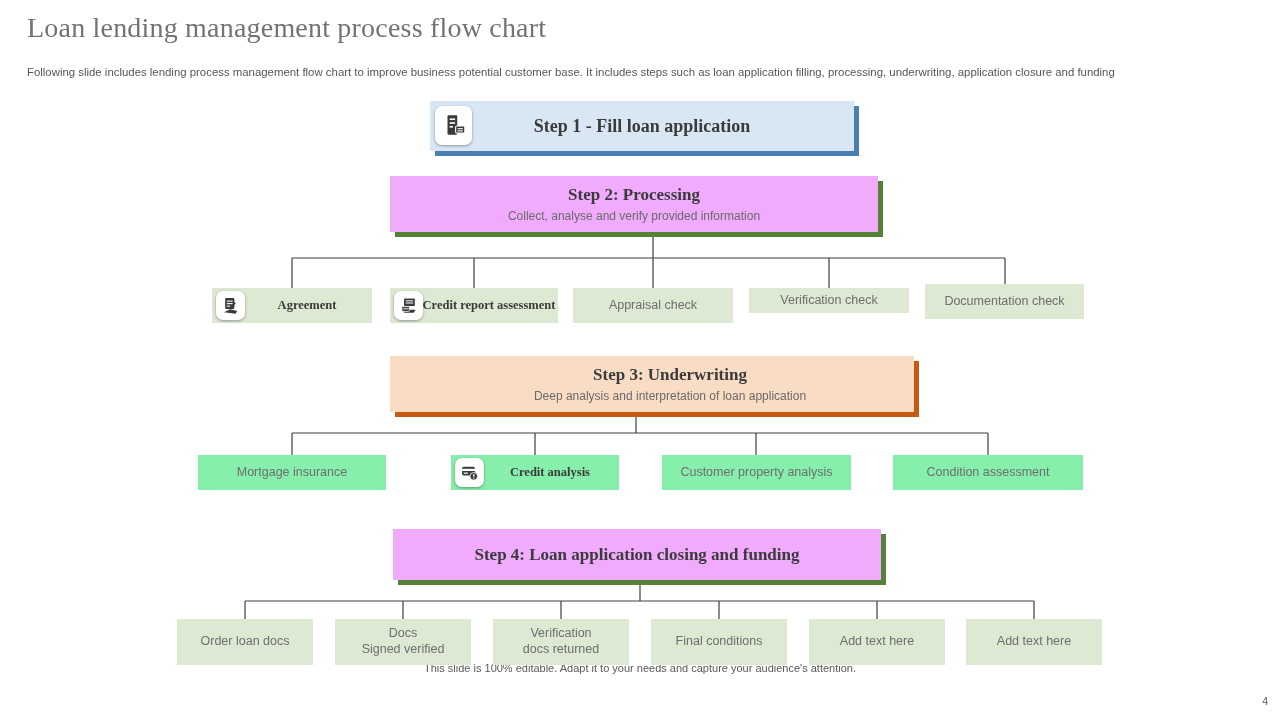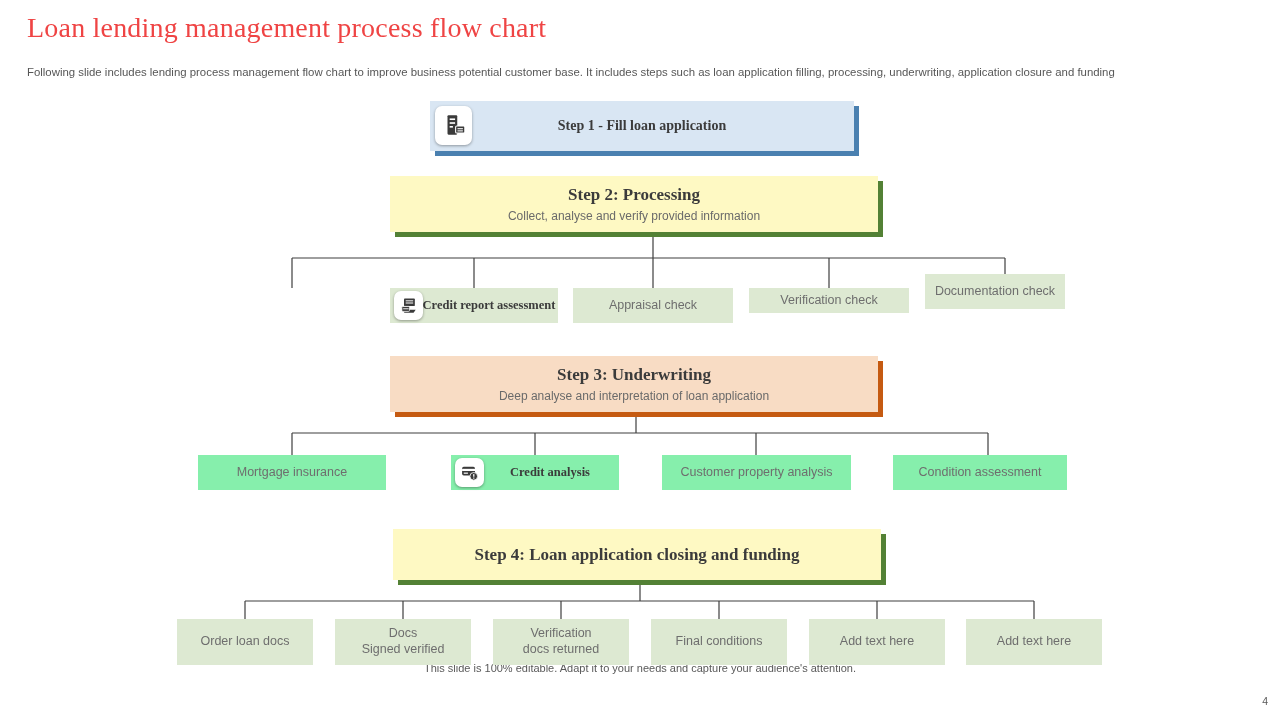--- a/index.html
+++ b/index.html
@@ -2,31 +2,31 @@
 <html><head>
 <meta charset="utf-8">
 <style>
   html,body{margin:0;padding:0;background:#fff;}
   #slide{position:relative;width:1280px;height:720px;background:#ffffff;overflow:hidden;
          font-family:"Liberation Sans",sans-serif;}
   .serif{font-family:"Liberation Serif","DejaVu Serif",serif;}
 
   #connectors{position:absolute;left:0;top:0;z-index:0;}
 
-  .slide-title{position:absolute;left:27px;top:12px;font-size:28px;color:#ef4444;
+  .slide-title{position:absolute;left:27px;top:12px;font-size:28px;color:#737373;
                font-family:"Liberation Serif","DejaVu Serif",serif;letter-spacing:.2px;}
   .slide-subtitle{position:absolute;left:27px;top:66px;width:1180px;font-size:11.4px;color:#565656;}
 
   .banner{position:absolute;display:flex;flex-direction:column;align-items:center;
           justify-content:center;z-index:2;text-align:center;}
   .banner .b-title{font-family:"Liberation Serif","DejaVu Serif",serif;font-weight:bold;
                    font-size:17px;color:#3b3b3b;line-height:1.15;}
   .banner .b-sub{font-size:12px;color:#6a6a6a;margin-top:4px;}
   .banner.blue{background:#d9e6f3;box-shadow:5px 5px 0 0 #4a80b0;}
-  .banner.green{background:#fef9c3;box-shadow:5px 5px 0 0 #538135;}
+  .banner.green{background:#f0abfc;box-shadow:5px 5px 0 0 #538135;}
   .banner.orange{background:#f8dcc4;box-shadow:5px 5px 0 0 #c55a11;}
 
   .icon-tile{position:absolute;background:#fff;border-radius:7px;
              box-shadow:0 1px 3px rgba(0,0,0,.35);display:flex;align-items:center;
              justify-content:center;z-index:3;}
   .tile-lg{width:37px;height:39px;left:5px;top:5px;}
   .tile-sm{width:29px;height:29px;left:4px;top:3px;}
 
   .child{position:absolute;display:flex;align-items:center;justify-content:center;
          z-index:2;text-align:center;font-size:12.5px;color:#6e6e6e;line-height:1.25;}
@@ -67,28 +67,45 @@
         </g>
         <g fill="#fff">
           <rect x="8" y="5" width="5" height="1.5"></rect>
           <rect x="8" y="8.5" width="5" height="1.5"></rect>
           <rect x="8" y="12" width="3" height="1.5"></rect>
           <rect x="15.2" y="14" width="5" height="1"></rect>
           <rect x="15.2" y="16" width="5" height="1"></rect>
         </g>
       </svg>
     </div>
-    <div class="b-title" style="font-size:14px;">Step 1 - Fill loan application</div>
+    <div class="b-title" style="font-size:18px;">Step 1 - Fill loan application</div>
   </div>
 
   <div class="banner green" style="left:390px;top:176px;width:488px;height:56px;">
     <div class="b-title">Step 2: Processing</div>
     <div class="b-sub">Collect, analyse and verify  provided  information</div>
   </div>
 
+  <div class="child g iconic" style="left:212px;top:288px;width:160px;height:35px;">
+    <div class="icon-tile tile-sm">
+      <svg width="20" height="20" viewBox="0 0 24 24">
+        <g fill="#3a3a3a">
+          <rect x="5" y="2.5" width="11" height="13" rx="1"></rect>
+          <path d="M3.5 19.5 L11 16 l8.5 2 -2 3.2 z"></path>
+          <rect x="13" y="7" width="2.2" height="9" transform="rotate(38 14 11.5)"></rect>
+        </g>
+        <g fill="#fff">
+          <rect x="7" y="5.5" width="7" height="1.3"></rect>
+          <rect x="7" y="8.5" width="7" height="1.3"></rect>
+          <rect x="7" y="11.5" width="4" height="1.3"></rect>
+        </g>
+      </svg>
+    </div>
+    <span class="lbl">Agreement</span>
+  </div>
 
   <div class="child g iconic" style="left:390px;top:288px;width:168px;height:35px;">
     <div class="icon-tile tile-sm">
       <svg width="20" height="20" viewBox="0 0 24 24">
         <g fill="#3a3a3a">
           <rect x="6" y="3" width="13" height="9" rx="1"></rect>
           <path d="M4 16.5 h16 l-2.5 3.5 H6.5 z"></path>
           <rect x="3.5" y="12.5" width="9" height="6" rx="1" stroke="#fff" stroke-width="0.9"></rect>
         </g>
         <g fill="#fff">
@@ -102,27 +119,27 @@
   </div>
 
   <div class="child g" style="left:573px;top:288px;width:160px;height:35px;">
     <span>Appraisal check</span>
   </div>
 
   <div class="child g" style="left:749px;top:288px;width:160px;height:25px;">
     <span>Verification check</span>
   </div>
 
-  <div class="child g" style="left:925px;top:274px;width:140px;height:35px;">
+  <div class="child g" style="left:925px;top:284px;width:159px;height:35px;">
     <span>Documentation check</span>
   </div>
 
-  <div class="banner orange" style="left:390px;top:356px;width:488px;height:56px;">
+  <div class="banner orange" style="left:390px;top:356px;width:488px;height:56px;padding-left:36px;">
     <div class="b-title">Step 3: Underwriting</div>
-    <div class="b-sub">Deep analyse and interpretation  of loan  application</div>
+    <div class="b-sub">Deep analysis and interpretation  of loan  application</div>
   </div>
 
   <div class="child o" style="left:198px;top:455px;width:188px;height:35px;">
     <span>Mortgage  insurance</span>
   </div>
 
   <div class="child o iconic" style="left:451px;top:455px;width:168px;height:35px;">
     <div class="icon-tile tile-sm">
       <svg width="20" height="20" viewBox="0 0 24 24">
         <g fill="#3a3a3a">
@@ -135,21 +152,21 @@
         <rect x="15.8" y="17.4" width="1.5" height="1.4" fill="#fff"></rect>
       </svg>
     </div>
     <span class="lbl">Credit  analysis</span>
   </div>
 
   <div class="child o" style="left:662px;top:455px;width:189px;height:35px;">
     <span>Customer  property  analysis</span>
   </div>
 
-  <div class="child o" style="left:893px;top:455px;width:174px;height:35px;">
+  <div class="child o" style="left:893px;top:455px;width:190px;height:35px;">
     <span>Condition  assessment</span>
   </div>
 
   <div class="banner green" style="left:393px;top:529px;width:488px;height:51px;">
     <div class="b-title">Step 4: Loan application closing and funding</div>
   </div>
 
   <div class="child g" style="left:177px;top:619px;width:136px;height:46px;">
     <span>Order  loan  docs</span>
   </div>

